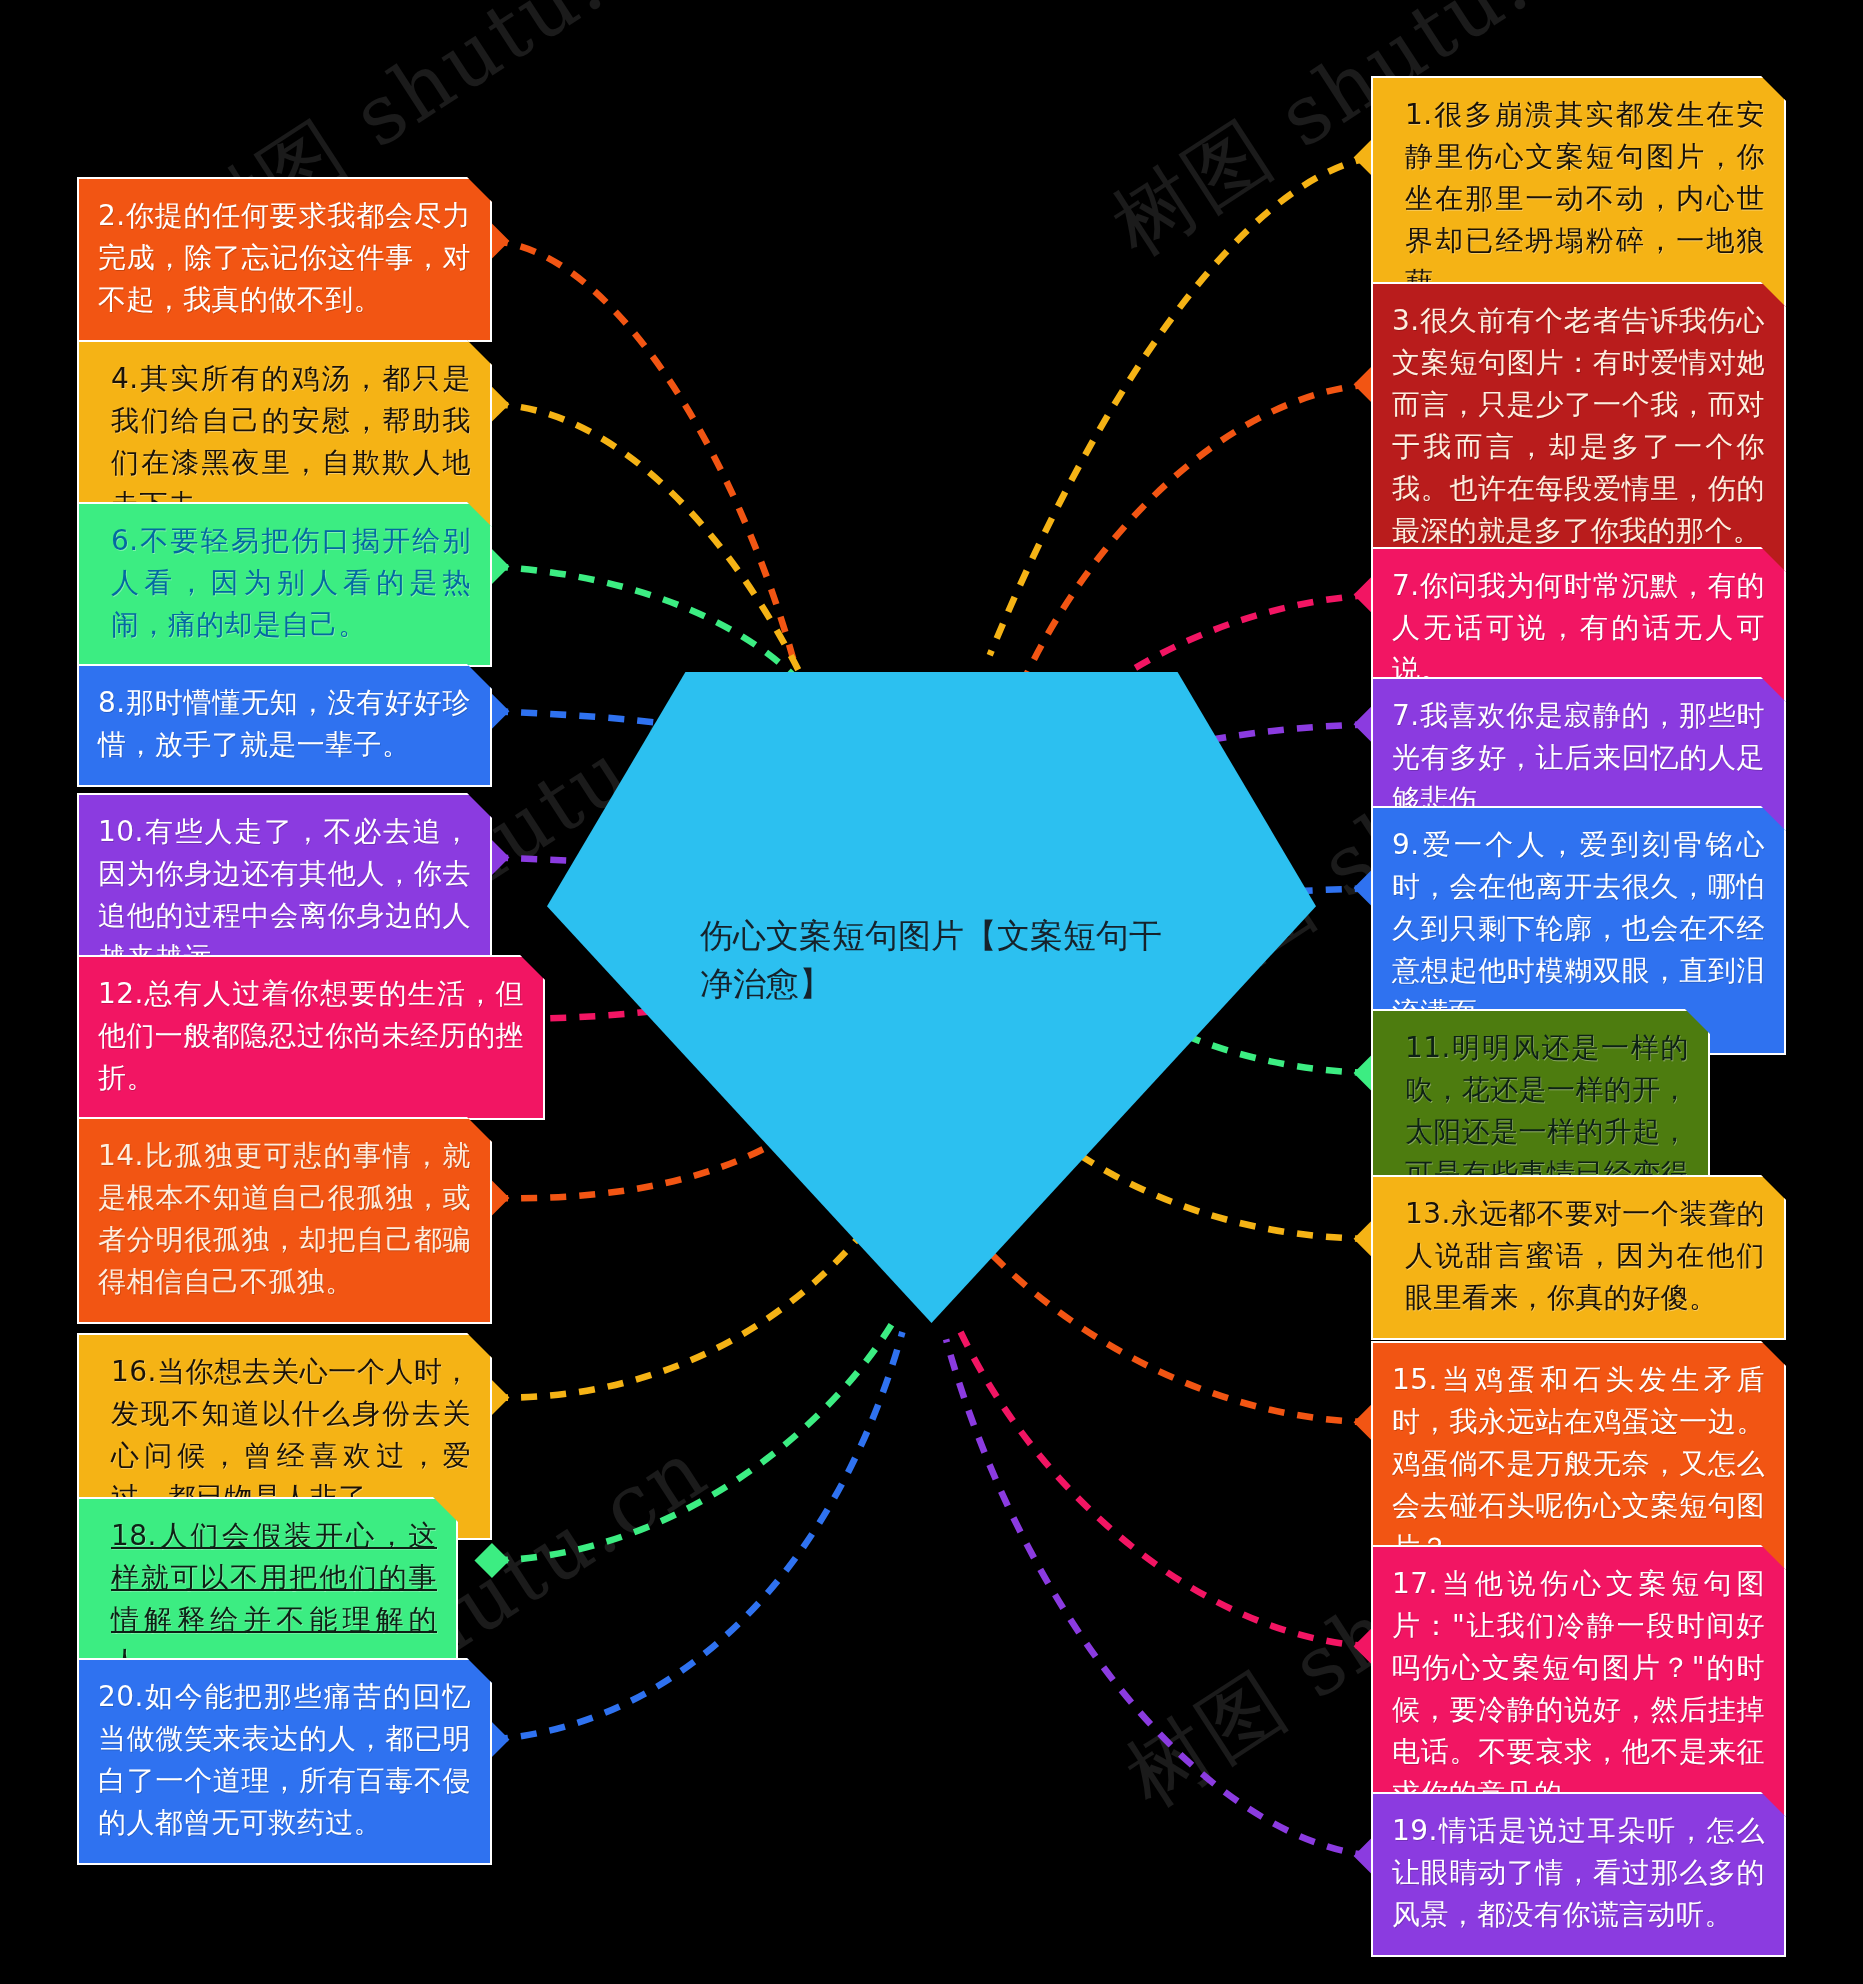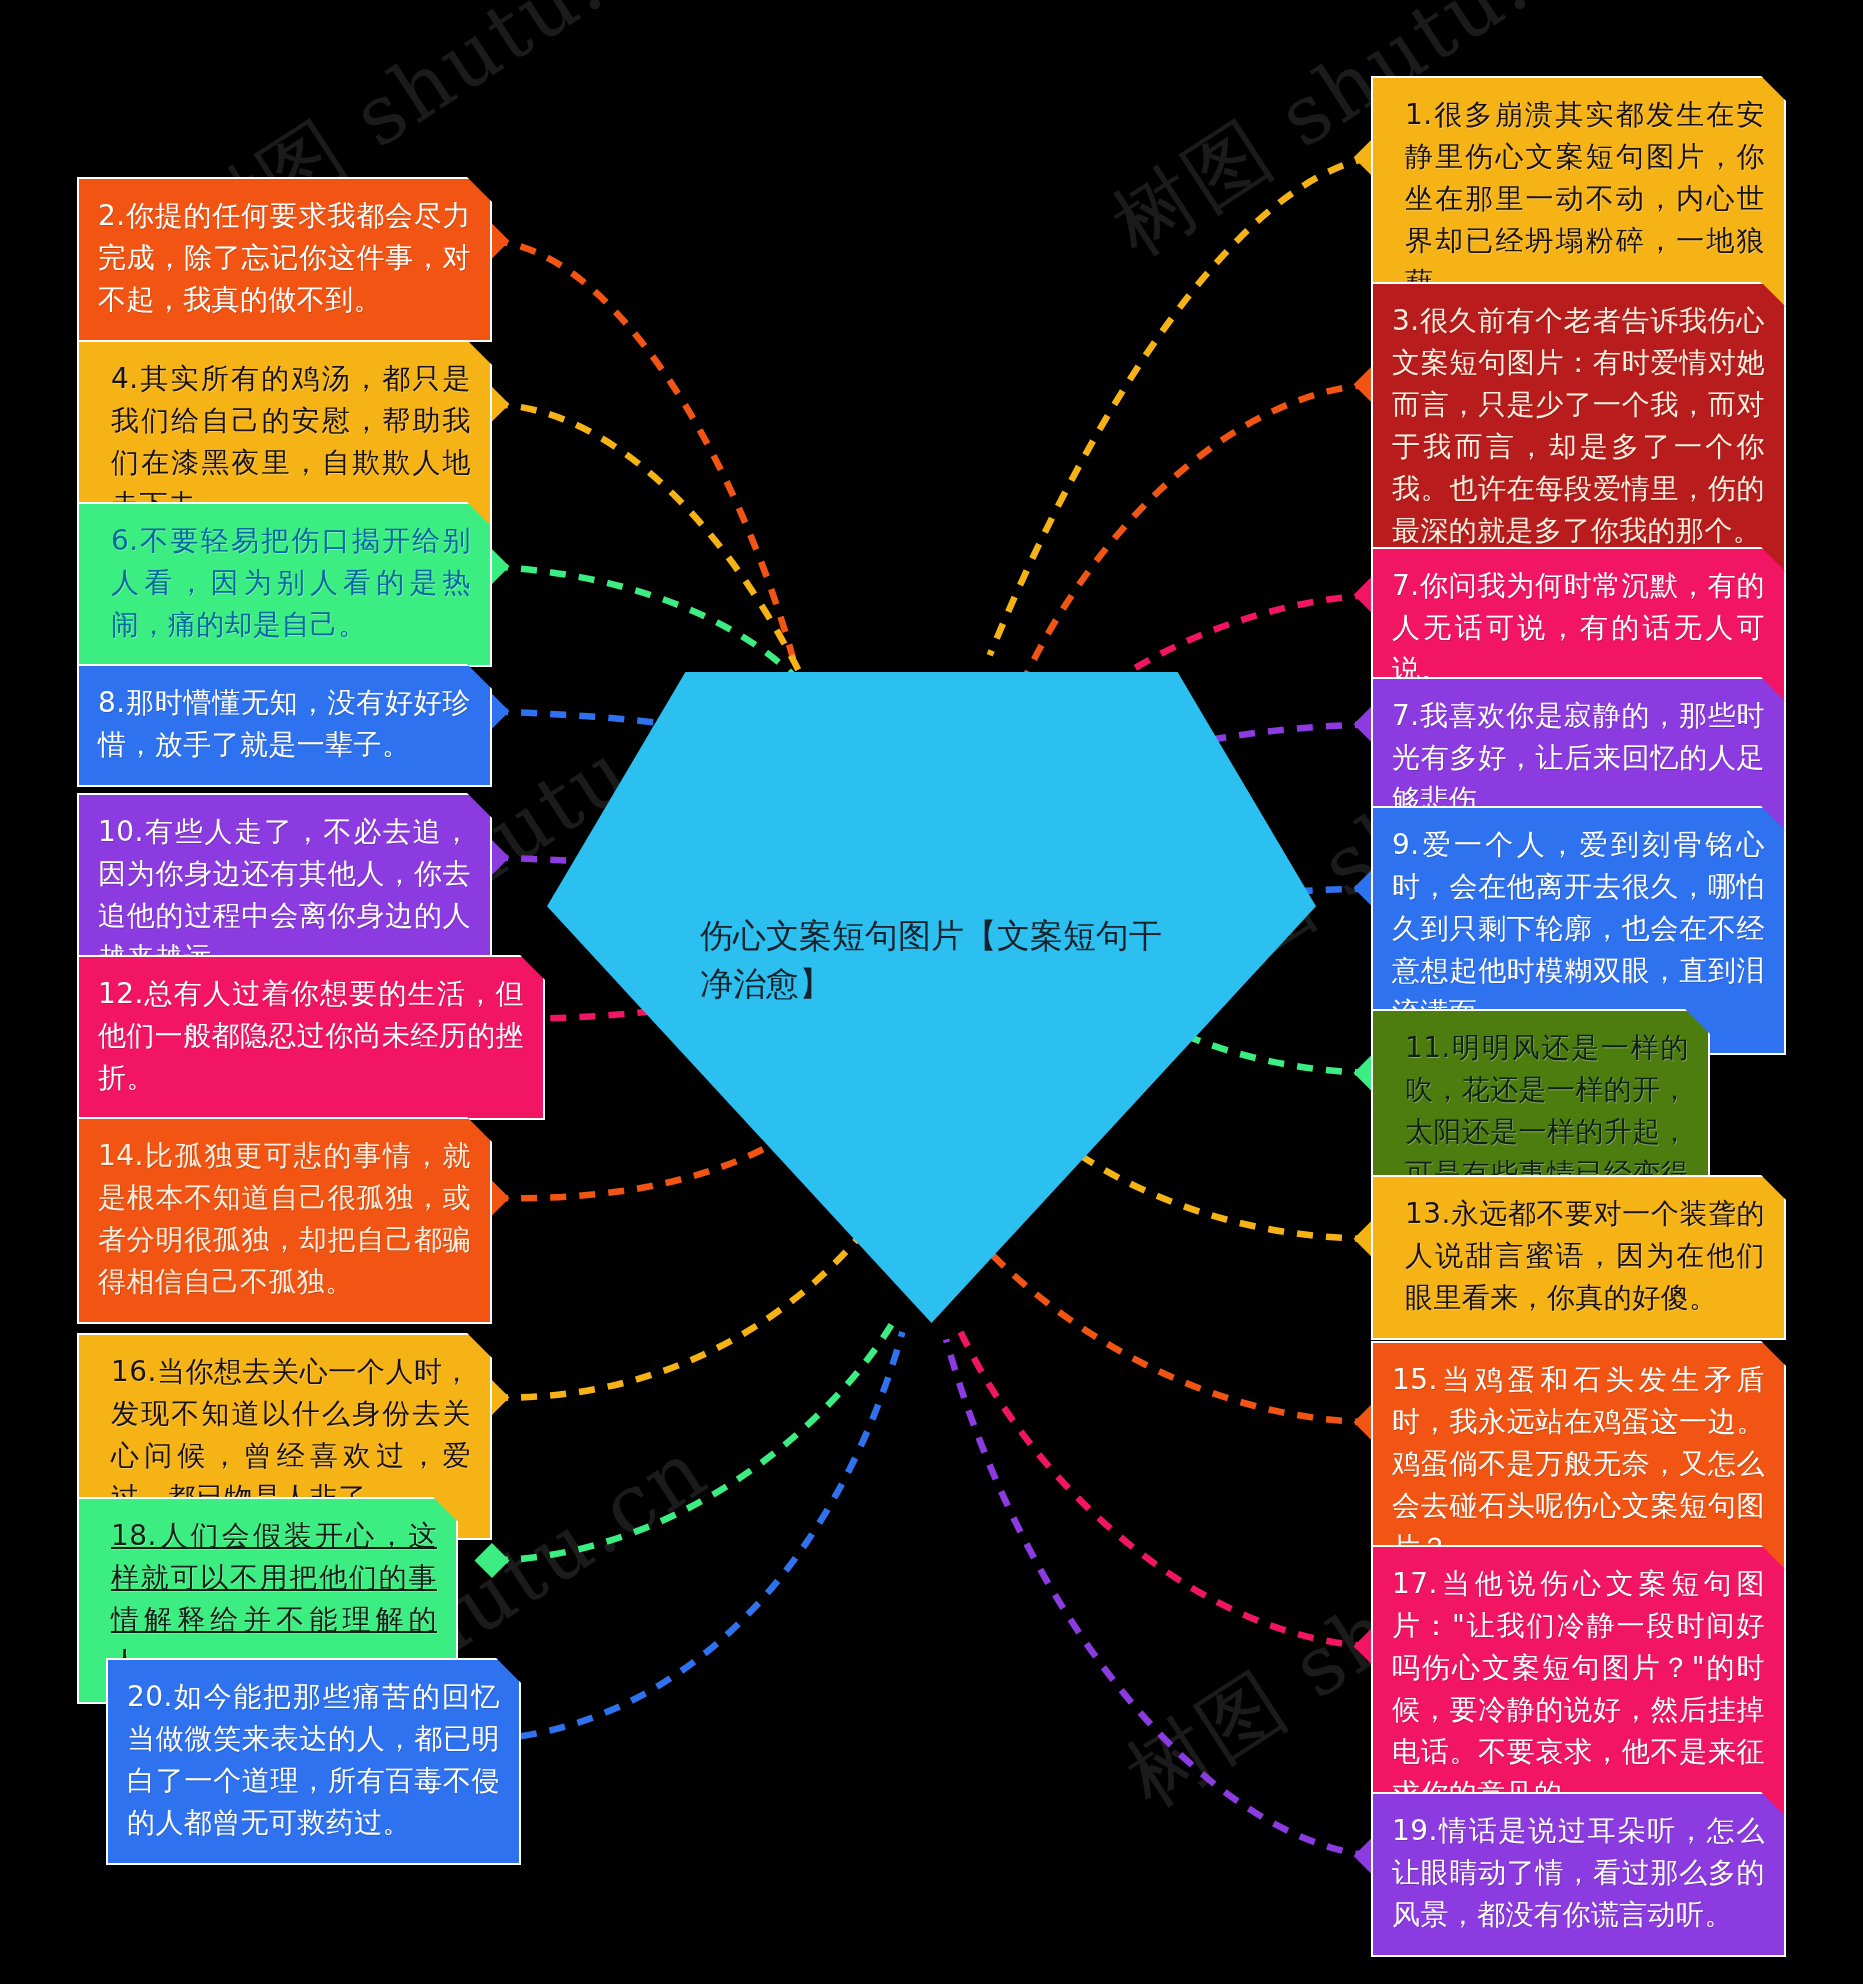--- a/index.html
+++ b/index.html
@@ -137,21 +137,21 @@
       </div>
       <div class="node light" style="left: 1371px; top: 1545px; width: 415px; min-height: 204px; background: rgb(242, 21, 99); color: rgb(255, 255, 255);">
         <span class="txt">17.当他说伤心文案短句图片："让我们冷静一段时间好吗伤心文案短句图片？"的时候，要冷静的说好，然后挂掉电话。不要哀求，他不是来征求你的意见的。</span>
       </div>
       <div class="node dark" style="left: 77px; top: 1497px; width: 381px; min-height: 128px; background: rgb(60, 237, 130); color: rgb(13, 33, 21); text-decoration: underline;">
         <span class="txt">18.人们会假装开心，这样就可以不用把他们的事情解释给并不能理解的人。</span>
       </div>
       <div class="node light" style="left: 1371px; top: 1792px; width: 415px; min-height: 128px; background: rgb(139, 59, 224); color: rgb(255, 255, 255);">
         <span class="txt">19.情话是说过耳朵听，怎么让眼睛动了情，看过那么多的风景，都没有你谎言动听。</span>
       </div>
-      <div class="node light" style="left: 77px; top: 1658px; width: 415px; min-height: 163px; background: rgb(47, 114, 240); color: rgb(255, 255, 255); margin-left: 29px;">
+      <div class="node light" style="left: 77px; top: 1658px; width: 415px; min-height: 163px; background: rgb(47, 114, 240); color: rgb(255, 255, 255);">
         <span class="txt">20.如今能把那些痛苦的回忆当做微笑来表达的人，都已明白了一个道理，所有百毒不侵的人都曾无可救药过。</span>
       </div>
     </div>
 
   <div id="center">
     <div class="gem"></div>
     <div class="label">伤心文案短句图片【文案短句干净治愈】</div>
   </div>
 
 </div>

